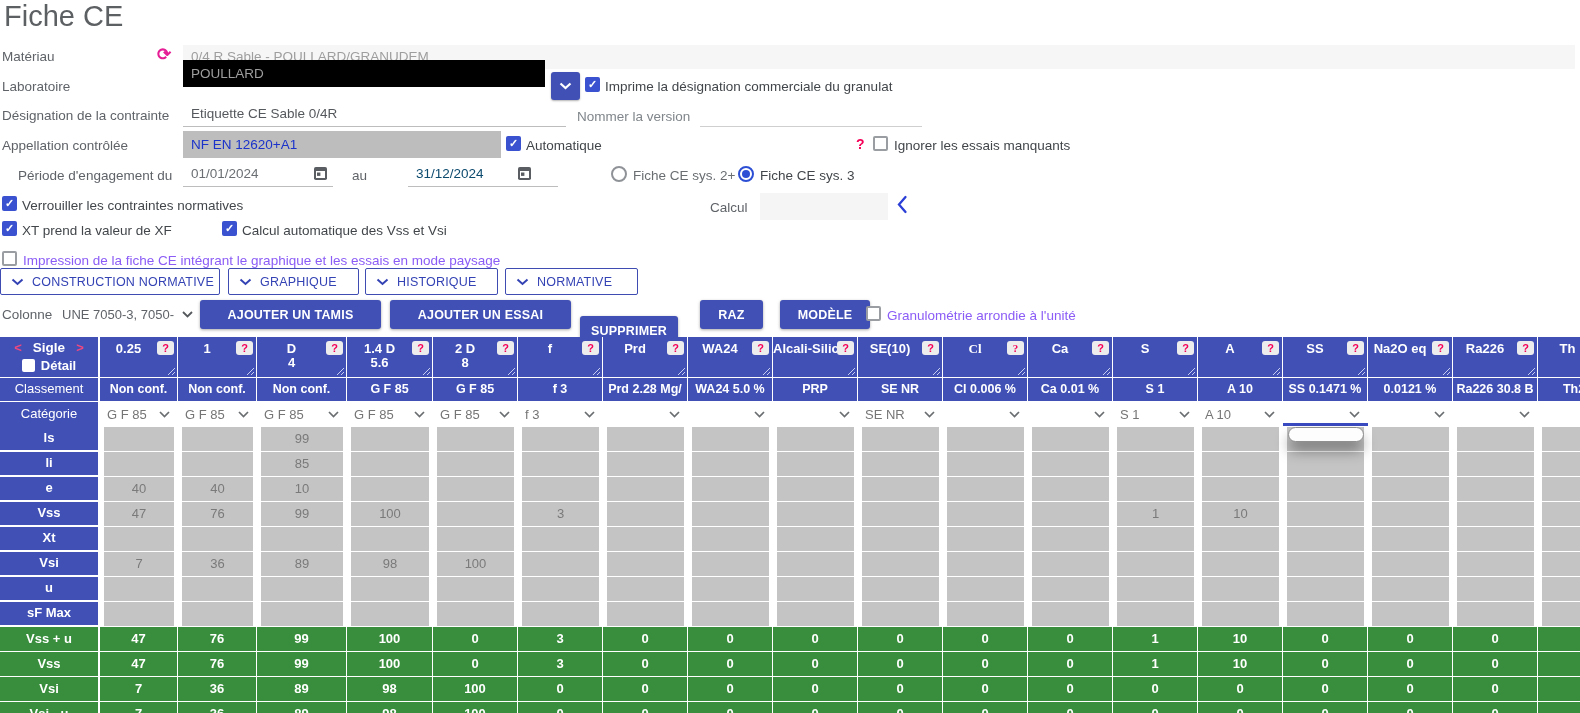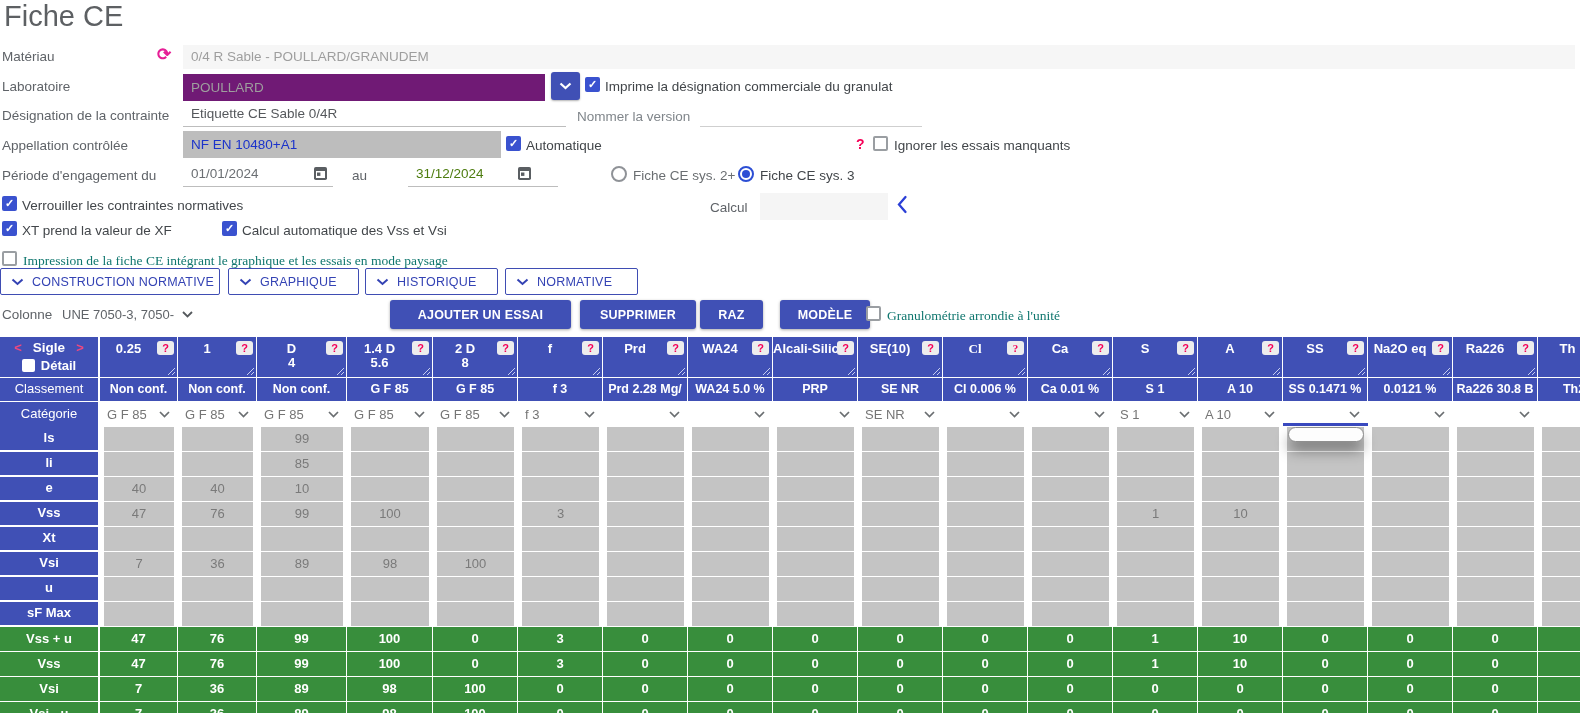--- a/index.html
+++ b/index.html
@@ -1,21 +1,21 @@
 <!DOCTYPE html>
 <html><head>
 <meta charset="utf-8">
 <style>
   html,body{margin:0;padding:0;background:#fff;}
   body{width:1580px;height:713px;overflow:hidden;font-family:"Liberation Sans",sans-serif;}
   .app{position:relative;width:1580px;height:713px;background:#fff;}
   .title{position:absolute;left:4px;top:0;font-size:29px;color:#5d6063;}
   .flabel{position:absolute;font-size:13.5px;color:#5f6368;white-space:nowrap;}
   .cblabel{position:absolute;font-size:13.5px;color:#42464a;white-space:nowrap;}
-  .cblabel.light{color:#0f766e;font-family:Liberation Serif, serif;}
+  .cblabel.light{color:#8b5cf6;}
   .ffield{position:absolute;background:#f6f6f6;color:#9e9e9e;font-size:13.5px;padding-left:8px;box-sizing:border-box;white-space:nowrap;overflow:hidden;}
   .ufield{position:absolute;border-bottom:1px solid #bdbdbd;color:#55585c;font-size:13.5px;padding-left:8px;box-sizing:border-box;white-space:nowrap;}
   .selfield{position:absolute;background:#bdbdbd;color:#1b33cb;font-size:13.5px;padding-left:8px;box-sizing:border-box;white-space:nowrap;}
   .sync{position:absolute;color:#e61e96;font-size:17px;font-weight:700;line-height:17px;}
   .qmark{position:absolute;color:#f50057;font-weight:700;font-size:14px;}
   .cb{position:absolute;width:15px;height:15px;border-radius:2px;box-sizing:border-box;}
   .cb.on{background:#3a52cf;color:#fff;font-size:11px;font-weight:700;text-align:center;line-height:15px;}
   .cb.on::after{content:"✓";}
   .cb.off{background:#fff;border:2px solid #9a9ea2;}
   .radio{position:absolute;width:16px;height:16px;border-radius:50%;box-sizing:border-box;border:2px solid #8f9297;}
@@ -62,51 +62,51 @@
 
 <div class="app">
 
   <div class="title">Fiche CE</div>
 
   <div class="flabel" style="left:2px;top:49px">Matériau</div>
   <div class="sync" style="left:157px;top:46px">⟳</div>
   <div class="ffield" style="left:183px;top:45px;width:1392px;height:24px;line-height:24px">0/4 R Sable - POULLARD/GRANUDEM</div>
 
   <div class="flabel" style="left:2px;top:79px">Laboratoire</div>
-  <div class="ffield" style="left:183px;top:74px;width:362px;height:27px;line-height:27px;background:#701a75">POULLARD</div>
+  <div class="ffield" style="left:183px;top:60px;width:362px;height:27px;line-height:27px;background:#000000">POULLARD</div>
   <div class="ddbtn" style="left:551px;top:72px">
     <svg width="13" height="8" viewBox="0 0 13 8">
         <polyline points="1.5,1.5 6.5,6 11.5,1.5" fill="none" stroke="#ffffff" stroke-width="2.2"></polyline>
       </svg>
   </div>
   <div class="cb on" style="left:585px;top:77px"></div>
   <div class="cblabel" style="left:605px;top:79px">Imprime la désignation commerciale du granulat</div>
 
   <div class="flabel" style="left:2px;top:108px">Désignation de la contrainte</div>
   <div class="ufield" style="left:183px;top:101px;width:383px;height:26px;line-height:26px">Etiquette CE Sable 0/4R</div>
   <div class="flabel" style="left:577px;top:109px;color:#80868b">Nommer la version</div>
   <div class="ufield" style="left:700px;top:101px;width:222px;height:26px;line-height:26px;border-bottom-color:#cfcfcf"></div>
 
   <div class="flabel" style="left:2px;top:138px">Appellation contrôlée</div>
-  <div class="selfield" style="left:183px;top:131px;width:318px;height:27px;line-height:27px">NF EN 10480+A1</div>
+  <div class="selfield" style="left:183px;top:131px;width:318px;height:27px;line-height:27px">NF EN 12620+A1</div>
   <div class="cb on" style="left:506px;top:136px"></div>
   <div class="cblabel" style="left:526px;top:138px">Automatique</div>
   <div class="qmark" style="left:856px;top:136px">?</div>
   <div class="cb off" style="left:873px;top:136px"></div>
   <div class="cblabel" style="left:894px;top:138px">Ignorer les essais manquants</div>
 
-  <div class="flabel" style="left:2px;top:168px">Période d'engagement du</div>
+  <div class="flabel" style="left:18px;top:168px">Période d'engagement du</div>
   <div class="ufield" style="left:183px;top:160px;width:150px;height:27px;line-height:27px;color:#6b6f73">01/01/2024</div>
   <svg class="normechev" style="left:313px;top:165px" width="15" height="16" viewBox="0 0 15 16">
       <rect x="1" y="2" width="13" height="13" rx="1.8" fill="#5a5e62"></rect>
       <rect x="3" y="6" width="9" height="7" fill="#ffffff"></rect>
       <rect x="4" y="7.5" width="3.4" height="3.4" fill="#5a5e62"></rect>
     </svg>
   <div class="flabel" style="left:352px;top:168px">au</div>
-  <div class="ufield" style="left:408px;top:160px;width:150px;height:27px;line-height:27px;color:#4d7c0f">31/12/2024</div>
+  <div class="ufield" style="left:408px;top:160px;width:150px;height:27px;line-height:27px;color:#0c4a6e">31/12/2024</div>
   <svg class="normechev" style="left:517px;top:165px" width="15" height="16" viewBox="0 0 15 16">
       <rect x="1" y="2" width="13" height="13" rx="1.8" fill="#5a5e62"></rect>
       <rect x="3" y="6" width="9" height="7" fill="#ffffff"></rect>
       <rect x="4" y="7.5" width="3.4" height="3.4" fill="#5a5e62"></rect>
     </svg>
   <div class="radio" style="left:611px;top:166px"></div>
   <div class="cblabel" style="left:633px;top:168px;color:#6a6e71">Fiche CE sys. 2+</div>
   <div class="radio sel" style="left:738px;top:166px"></div>
   <div class="cblabel" style="left:760px;top:168px">Fiche CE sys. 3</div>
 
@@ -151,22 +151,23 @@
     <span>NORMATIVE</span>
   </div>
 
   <div class="flabel" style="left:2px;top:307px">Colonne</div>
   <div class="colsel" style="left:62px;top:300px;width:132px;height:29px">
     <span style="overflow:hidden;max-width:112px">UNE 7050-3, 7050-</span>
     <svg width="11" height="7" viewBox="0 0 11 7">
         <polyline points="1,1 5.5,5.5 10,1" fill="none" stroke="#55595d" stroke-width="1.8"></polyline>
       </svg>
   </div>
+  <div class="btn" style="left:200px;top:300px;width:181px">AJOUTER UN TAMIS</div>
   <div class="btn" style="left:390px;top:300px;width:181px">AJOUTER UN ESSAI</div>
-  <div class="btn" style="left:580px;top:300px;width:116px">SUPPRIMER</div>
+  <div class="btn" style="left:580px;top:316px;width:98px">SUPPRIMER</div>
   <div class="btn" style="left:700px;top:300px;width:63px">RAZ</div>
   <div class="btn" style="left:780px;top:300px;width:90px">MODÈLE</div>
   <div class="cb off" style="left:866px;top:306px"></div>
   <div class="cblabel light" style="left:887px;top:308px">Granulométrie arrondie à l'unité</div>
 
   <div id="ce-table">
     <div class="ssbar"></div>
     <div class="sspill"></div>
   <div class="trow thead">
         <div class="hcorner">

